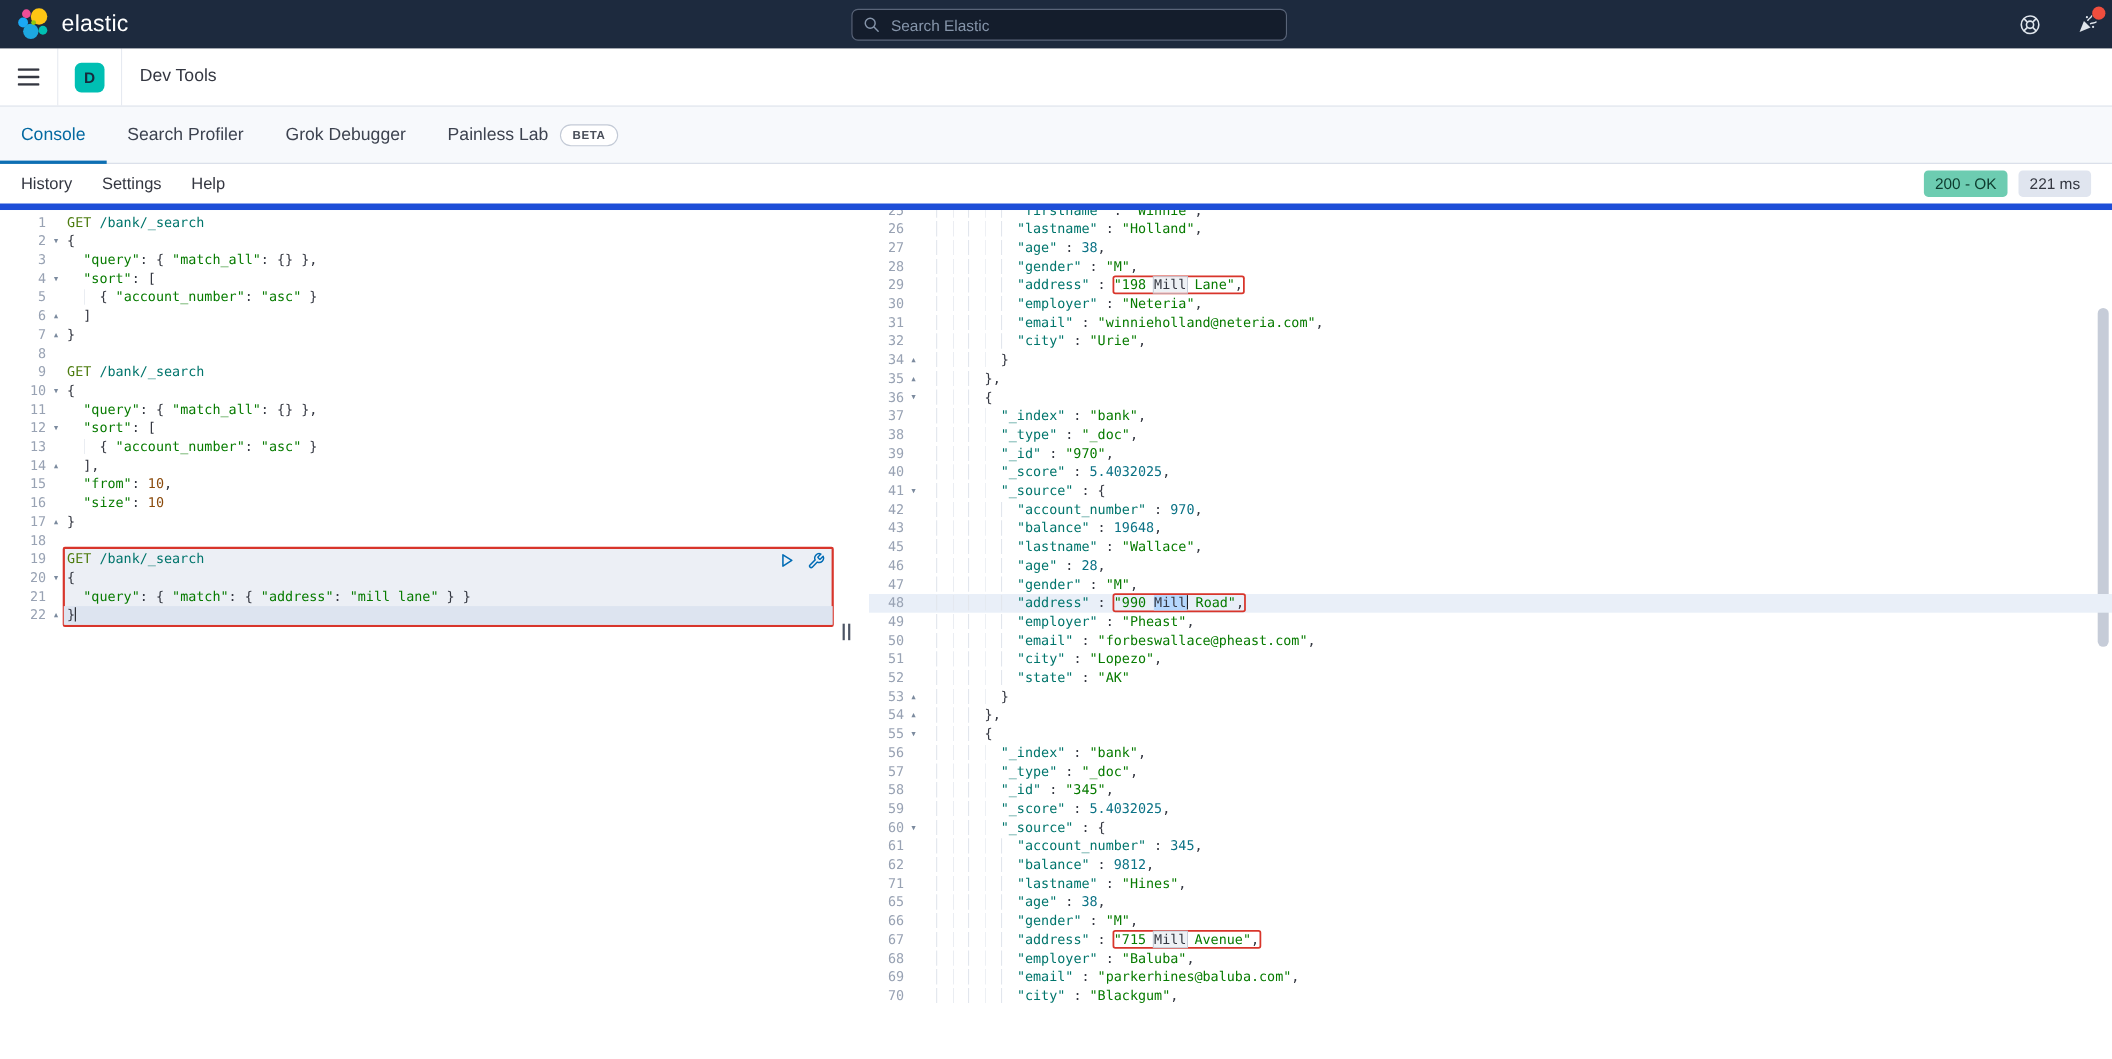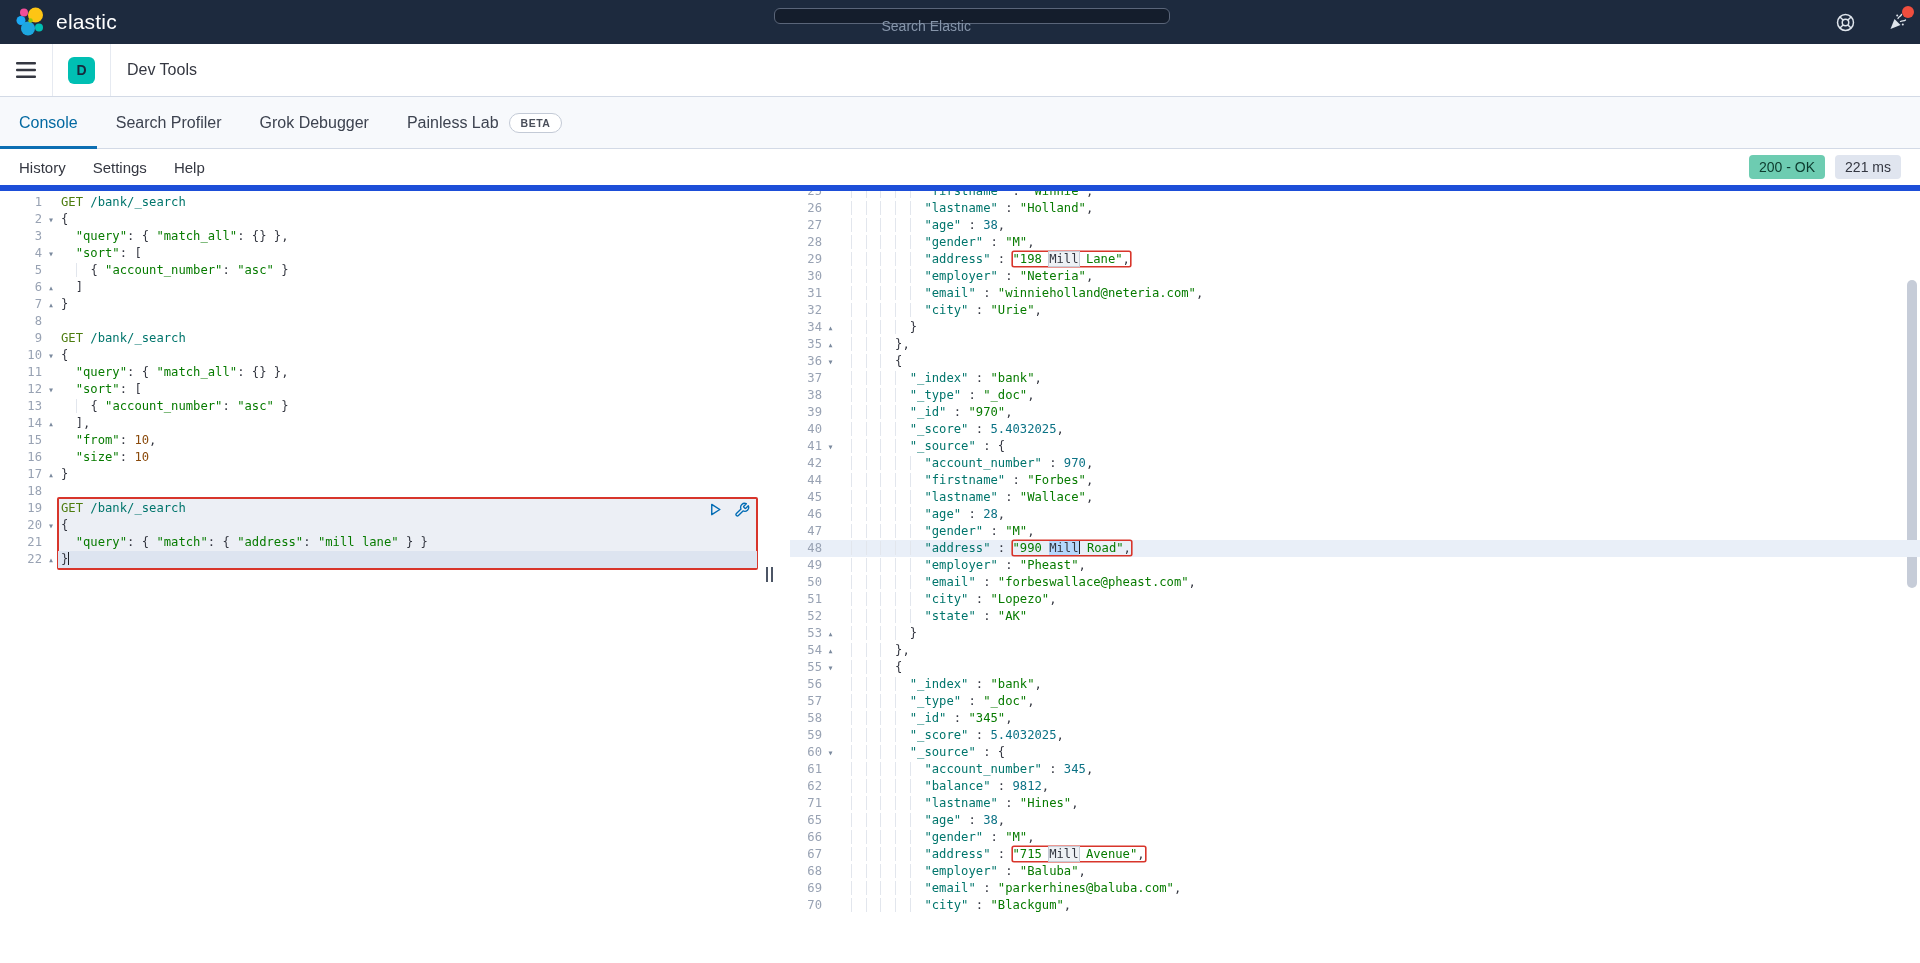--- a/index.html
+++ b/index.html
@@ -12,23 +12,23 @@
   button { font-family:inherit; cursor:pointer; }
 
   
   .top-header {
     height:44px; background:#1d2a3e; position:relative;
     display:flex; align-items:center;
   }
   .logo { display:flex; align-items:center; gap:10px; padding-left:16px; text-decoration:none; cursor:pointer; }
   .logo-text { color:#fff; font-size:21px; font-weight:500; letter-spacing:.2px; }
   .search-box {
-    position:absolute; left:774px; top:8px; width:396px; height:16px;
+    position:absolute; left:774px; top:8px; width:396px; height:29px;
     background:#141d2c; border:1px solid #5a6579; border-radius:6px;
-    display:flex; align-items:center; padding:0 10px; gap:8px;flex-direction:column;
+    display:flex; align-items:center; padding:0 10px; gap:8px;
   }
   .search-input {
     flex:1; background:transparent; border:none; outline:none;
     color:#cbd2dc; font-size:14px;
   }
   .search-input::placeholder { color:#8695aa; }
   .header-icons { position:absolute; right:10px; top:0; height:44px; display:flex; align-items:center; gap:26px; }
   .hbtn { background:none; border:none; padding:0; width:26px; height:26px; position:relative; display:flex; align-items:center; justify-content:center; }
   .dot { position:absolute; top:-3px; right:-4px; width:12px; height:12px; border-radius:50%; background:#f04e3e; }
 
@@ -282,21 +282,21 @@
           <div class="line"><span class="gut">32</span><span class="fold"></span><span class="code"><span class="sg ig">  </span><span class="sg ig">  </span><span class="sg ig">  </span><span class="sg ig">  </span><span class="sg ig">  </span><span class="sg k">"city"</span><span class="sg t"> : </span><span class="sg s">"Urie"</span><span class="sg t">,</span></span></div>
           <div class="line"><span class="gut">34</span><span class="fold">▴</span><span class="code"><span class="sg ig">  </span><span class="sg ig">  </span><span class="sg ig">  </span><span class="sg ig">  </span><span class="sg t">}</span></span></div>
           <div class="line"><span class="gut">35</span><span class="fold">▴</span><span class="code"><span class="sg ig">  </span><span class="sg ig">  </span><span class="sg ig">  </span><span class="sg t">},</span></span></div>
           <div class="line"><span class="gut">36</span><span class="fold">▾</span><span class="code"><span class="sg ig">  </span><span class="sg ig">  </span><span class="sg ig">  </span><span class="sg t">{</span></span></div>
           <div class="line"><span class="gut">37</span><span class="fold"></span><span class="code"><span class="sg ig">  </span><span class="sg ig">  </span><span class="sg ig">  </span><span class="sg ig">  </span><span class="sg k">"_index"</span><span class="sg t"> : </span><span class="sg s">"bank"</span><span class="sg t">,</span></span></div>
           <div class="line"><span class="gut">38</span><span class="fold"></span><span class="code"><span class="sg ig">  </span><span class="sg ig">  </span><span class="sg ig">  </span><span class="sg ig">  </span><span class="sg k">"_type"</span><span class="sg t"> : </span><span class="sg s">"_doc"</span><span class="sg t">,</span></span></div>
           <div class="line"><span class="gut">39</span><span class="fold"></span><span class="code"><span class="sg ig">  </span><span class="sg ig">  </span><span class="sg ig">  </span><span class="sg ig">  </span><span class="sg k">"_id"</span><span class="sg t"> : </span><span class="sg s">"970"</span><span class="sg t">,</span></span></div>
           <div class="line"><span class="gut">40</span><span class="fold"></span><span class="code"><span class="sg ig">  </span><span class="sg ig">  </span><span class="sg ig">  </span><span class="sg ig">  </span><span class="sg k">"_score"</span><span class="sg t"> : </span><span class="sg n">5.4032025</span><span class="sg t">,</span></span></div>
           <div class="line"><span class="gut">41</span><span class="fold">▾</span><span class="code"><span class="sg ig">  </span><span class="sg ig">  </span><span class="sg ig">  </span><span class="sg ig">  </span><span class="sg k">"_source"</span><span class="sg t"> : {</span></span></div>
           <div class="line"><span class="gut">42</span><span class="fold"></span><span class="code"><span class="sg ig">  </span><span class="sg ig">  </span><span class="sg ig">  </span><span class="sg ig">  </span><span class="sg ig">  </span><span class="sg k">"account_number"</span><span class="sg t"> : </span><span class="sg n">970</span><span class="sg t">,</span></span></div>
-          <div class="line"><span class="gut">44</span><span class="fold"></span><span class="code"><span class="sg ig">  </span><span class="sg ig">  </span><span class="sg ig">  </span><span class="sg ig">  </span><span class="sg ig">  </span><span class="sg k">"firstname"</span><span class="sg t"> : </span><span class="sg s">"Forbes"</span><span class="sg t">,</span></span></div>
+          <div class="line"><span class="gut">43</span><span class="fold"></span><span class="code"><span class="sg ig">  </span><span class="sg ig">  </span><span class="sg ig">  </span><span class="sg ig">  </span><span class="sg ig">  </span><span class="sg k">"balance"</span><span class="sg t"> : </span><span class="sg n">19648</span><span class="sg t">,</span></span></div>
           <div class="line"><span class="gut">45</span><span class="fold"></span><span class="code"><span class="sg ig">  </span><span class="sg ig">  </span><span class="sg ig">  </span><span class="sg ig">  </span><span class="sg ig">  </span><span class="sg k">"lastname"</span><span class="sg t"> : </span><span class="sg s">"Wallace"</span><span class="sg t">,</span></span></div>
           <div class="line"><span class="gut">46</span><span class="fold"></span><span class="code"><span class="sg ig">  </span><span class="sg ig">  </span><span class="sg ig">  </span><span class="sg ig">  </span><span class="sg ig">  </span><span class="sg k">"age"</span><span class="sg t"> : </span><span class="sg n">28</span><span class="sg t">,</span></span></div>
           <div class="line"><span class="gut">47</span><span class="fold"></span><span class="code"><span class="sg ig">  </span><span class="sg ig">  </span><span class="sg ig">  </span><span class="sg ig">  </span><span class="sg ig">  </span><span class="sg k">"gender"</span><span class="sg t"> : </span><span class="sg s">"M"</span><span class="sg t">,</span></span></div>
           <div class="line active"><span class="gut">48</span><span class="fold"></span><span class="code"><span class="sg ig">  </span><span class="sg ig">  </span><span class="sg ig">  </span><span class="sg ig">  </span><span class="sg ig">  </span><span class="sg k">"address"</span><span class="sg t"> : </span><span class="sg rb"><span class="sg s">"990 </span><span class="sg sl">Mill</span><span class="sg cur"></span><span class="sg s"> Road"</span><span class="sg t">,</span></span></span></div>
           <div class="line"><span class="gut">49</span><span class="fold"></span><span class="code"><span class="sg ig">  </span><span class="sg ig">  </span><span class="sg ig">  </span><span class="sg ig">  </span><span class="sg ig">  </span><span class="sg k">"employer"</span><span class="sg t"> : </span><span class="sg s">"Pheast"</span><span class="sg t">,</span></span></div>
           <div class="line"><span class="gut">50</span><span class="fold"></span><span class="code"><span class="sg ig">  </span><span class="sg ig">  </span><span class="sg ig">  </span><span class="sg ig">  </span><span class="sg ig">  </span><span class="sg k">"email"</span><span class="sg t"> : </span><span class="sg s">"forbeswallace@pheast.com"</span><span class="sg t">,</span></span></div>
           <div class="line"><span class="gut">51</span><span class="fold"></span><span class="code"><span class="sg ig">  </span><span class="sg ig">  </span><span class="sg ig">  </span><span class="sg ig">  </span><span class="sg ig">  </span><span class="sg k">"city"</span><span class="sg t"> : </span><span class="sg s">"Lopezo"</span><span class="sg t">,</span></span></div>
           <div class="line"><span class="gut">52</span><span class="fold"></span><span class="code"><span class="sg ig">  </span><span class="sg ig">  </span><span class="sg ig">  </span><span class="sg ig">  </span><span class="sg ig">  </span><span class="sg k">"state"</span><span class="sg t"> : </span><span class="sg s">"AK"</span></span></div>
           <div class="line"><span class="gut">53</span><span class="fold">▴</span><span class="code"><span class="sg ig">  </span><span class="sg ig">  </span><span class="sg ig">  </span><span class="sg ig">  </span><span class="sg t">}</span></span></div>
           <div class="line"><span class="gut">54</span><span class="fold">▴</span><span class="code"><span class="sg ig">  </span><span class="sg ig">  </span><span class="sg ig">  </span><span class="sg t">},</span></span></div>

